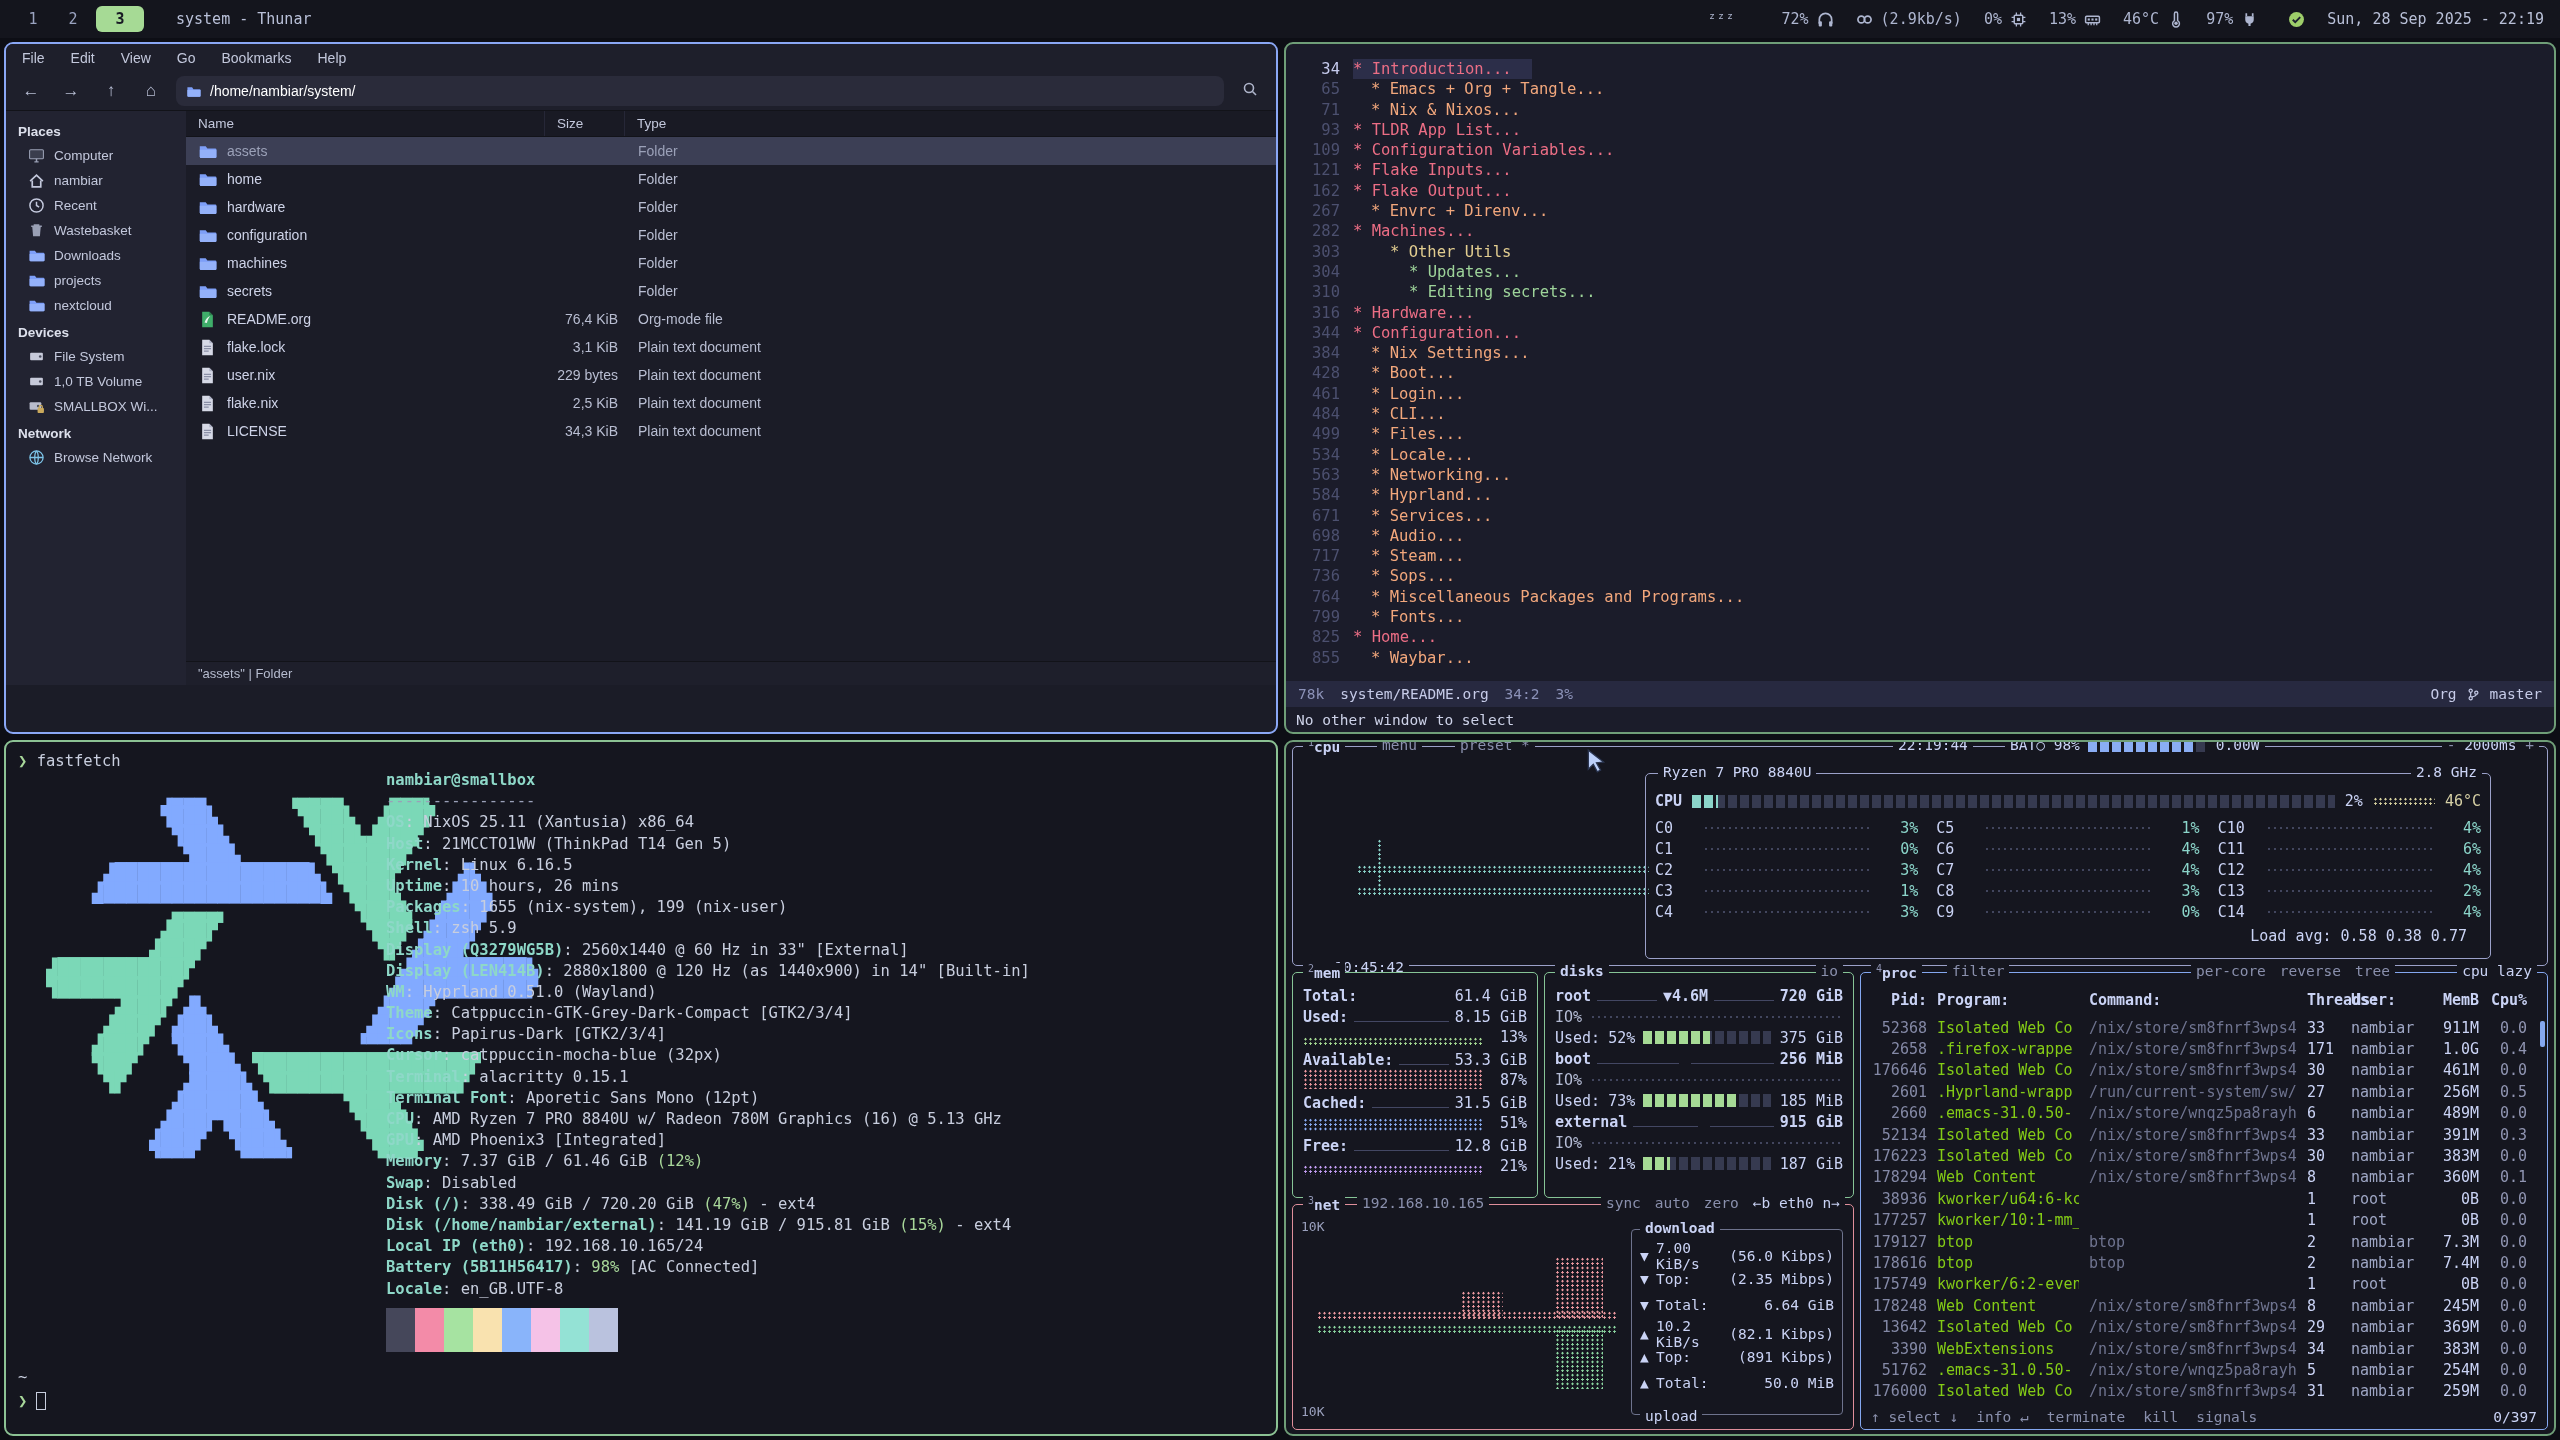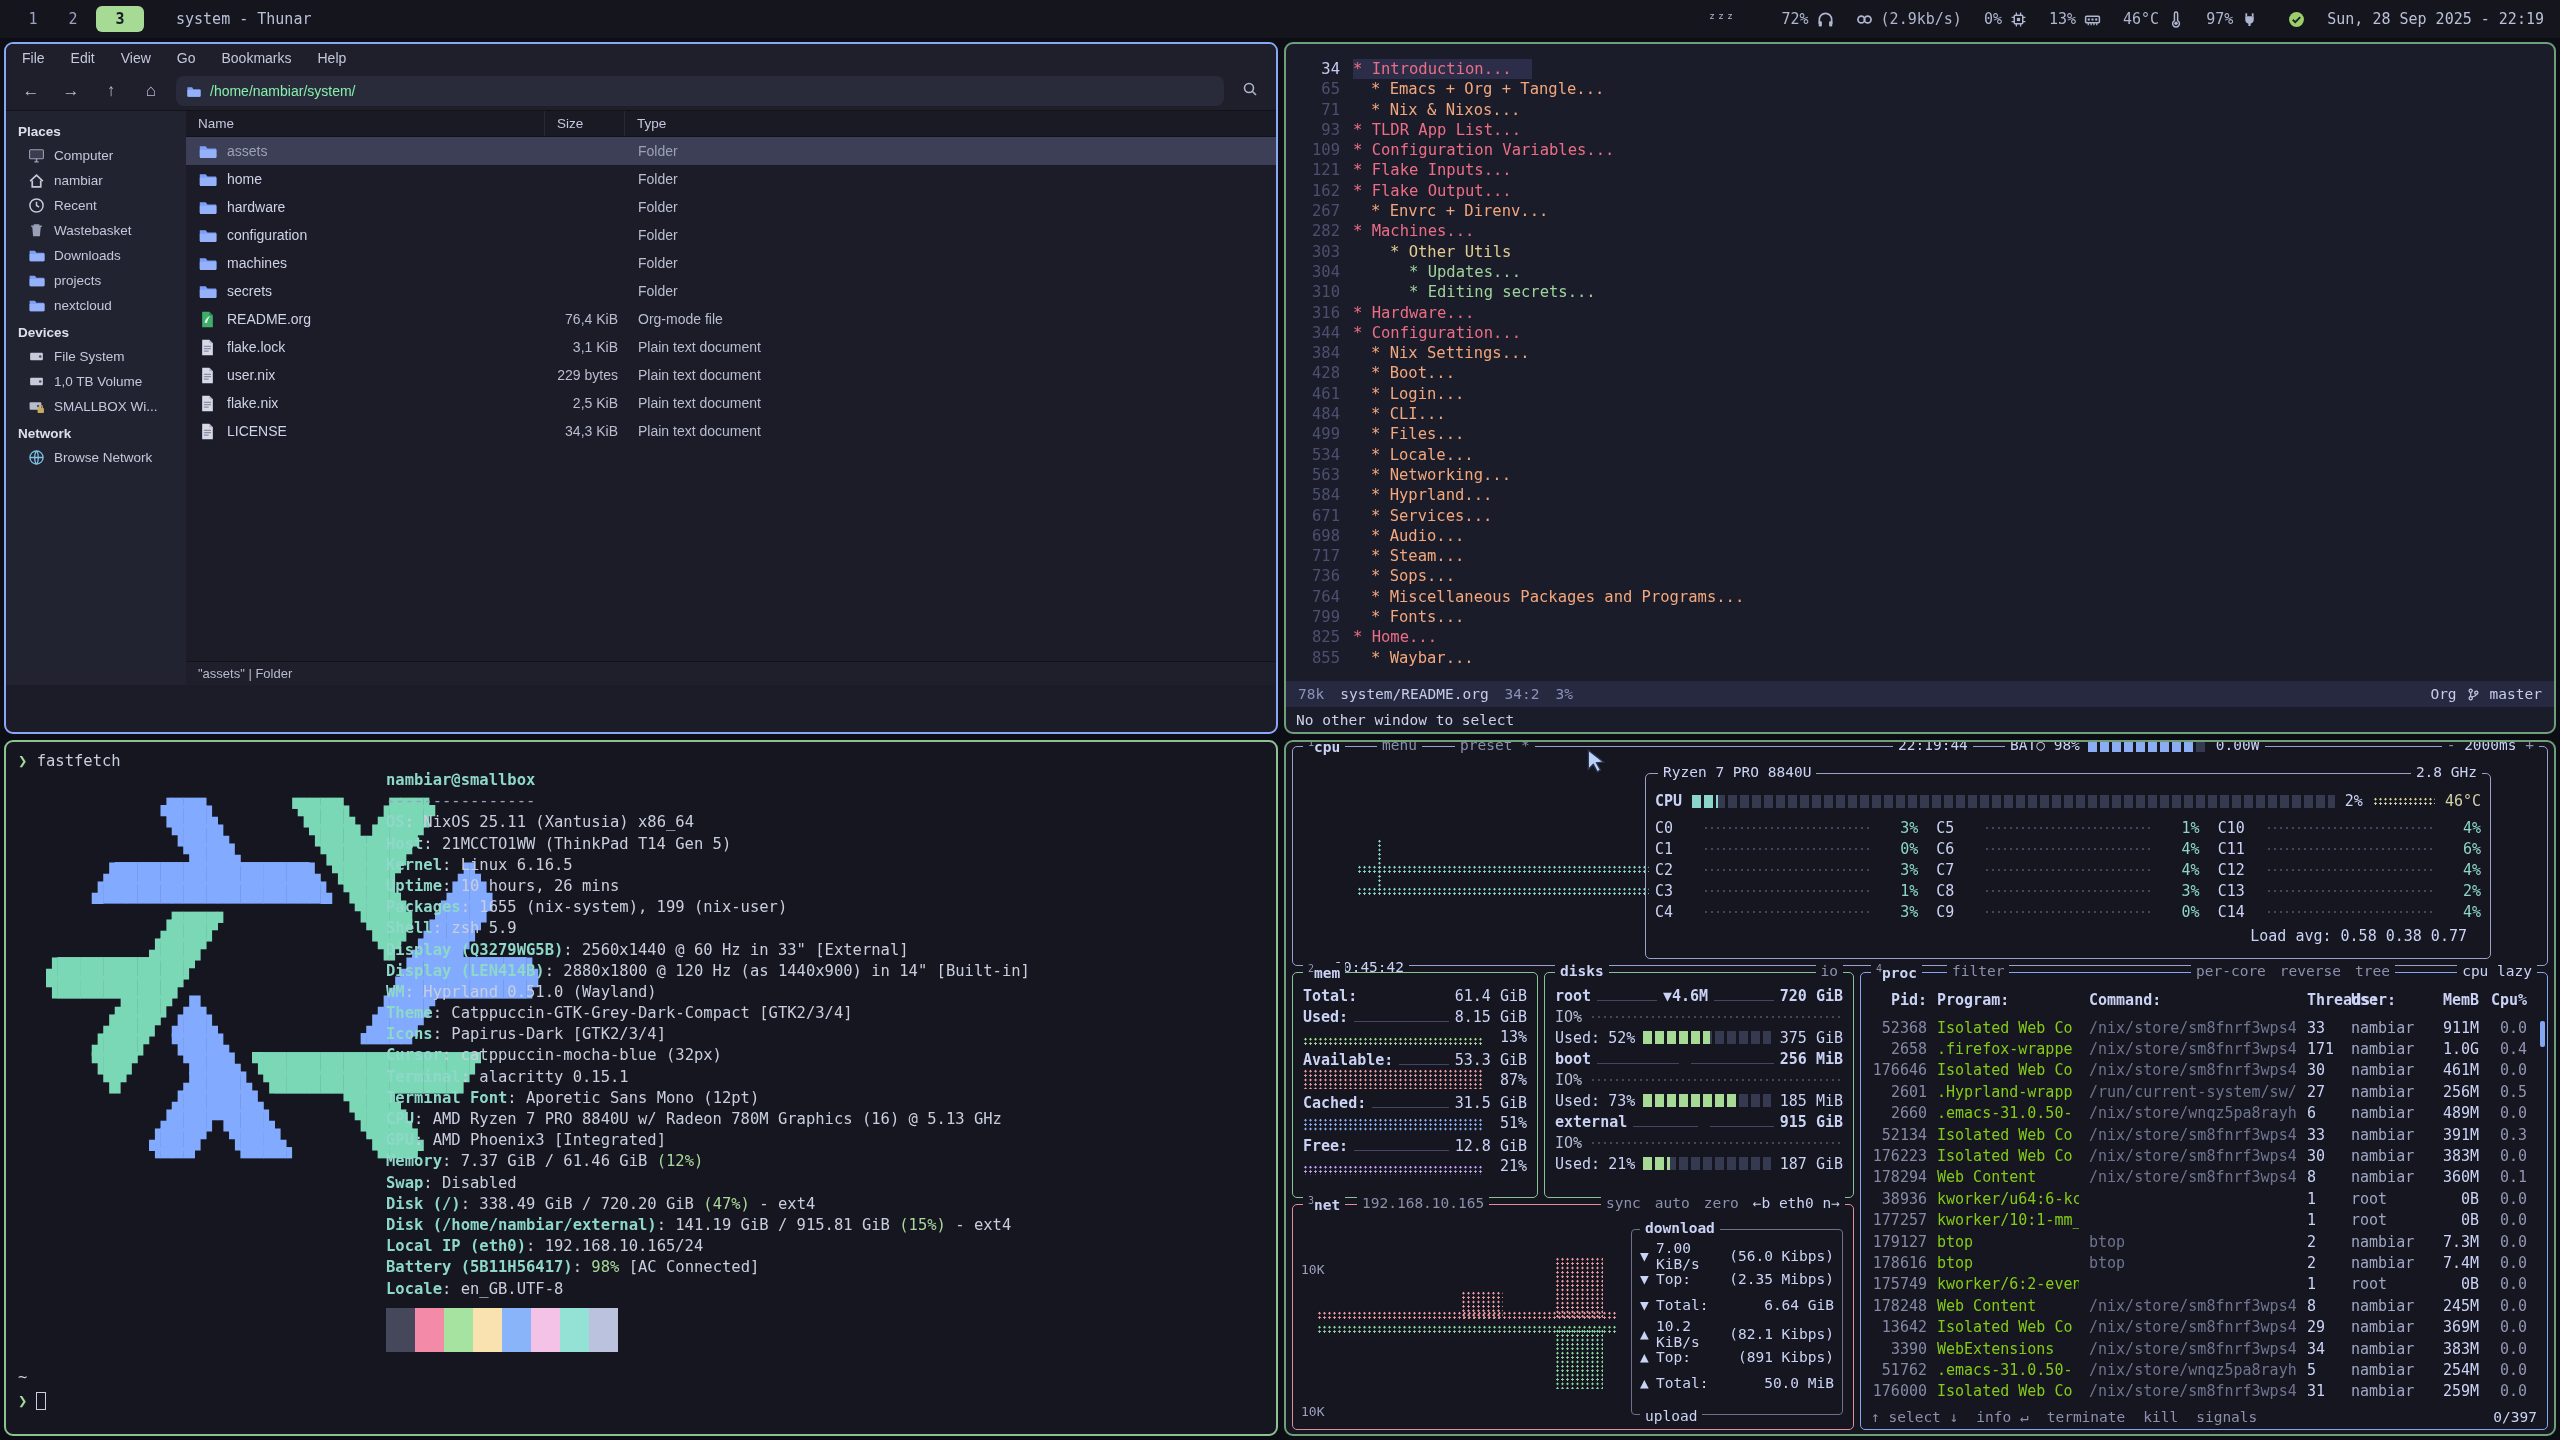--- a/index.html
+++ b/index.html
@@ -22,21 +22,21 @@
   .win{position:absolute;border-radius:9px;overflow:hidden;}
   #win-thunar{left:4px;top:42px;width:1274px;height:692px;border:2px solid #8aa7f5;background:#1b1c27;}
   #win-emacs{left:1284px;top:42px;width:1272px;height:692px;border:2px solid #6f9e78;background:#1b1c2a;}
   #win-term{left:4px;top:740px;width:1274px;height:696px;border:2px solid #8cc294;background:#15161f;}
   #win-btop{left:1284px;top:740px;width:1272px;height:696px;border:2px solid #6f9e78;background:#15161f;}
 
   
   #menubar{display:flex;gap:26px;padding:6px 16px;font-size:14px;color:#c3c8dc;background:#1e1f2b;}
   #toolbar{display:flex;align-items:center;gap:10px;padding:4px 10px;background:#1e1f2b;border-bottom:1px solid #121319;}
   .tbtn{width:30px;height:28px;display:flex;align-items:center;justify-content:center;color:#b8bed4;font-size:17px;border-radius:4px;}
-  #pathbar{flex:1;height:30px;background:#2a2b3a;border-radius:8px;display:flex;align-items:center;gap:9px;padding:0 10px;font-size:14px;color:#86efac;}
+  #pathbar{flex:1;height:30px;background:#2a2b3a;border-radius:8px;display:flex;align-items:center;gap:9px;padding:0 10px;font-size:14px;color:#ffffff;}
   #pathbar .picon{width:15px;height:15px;display:inline-flex;}
   #search-btn{width:32px;height:28px;display:flex;align-items:center;justify-content:center;color:#aeb4ca;}
   #search-btn svg{width:16px;height:16px;}
   #thunar-main{display:flex;height:574px;}
   #sidebar{width:180px;background:#222331;padding-top:6px;flex:none;overflow:hidden;}
   .sb-header{font-size:13.5px;font-weight:bold;color:#dde0ec;padding:7px 12px 4px;}
   .sb-item{display:flex;align-items:center;gap:9px;padding:4px 12px 4px 22px;font-size:13.5px;color:#c3c8dc;white-space:nowrap;}
   .sb-item .sicon{width:17px;height:17px;display:inline-flex;flex:none;}
   .sb-item .sicon svg{width:100%;height:100%;}
   #filearea{flex:1;background:#1b1c27;display:flex;flex-direction:column;}
@@ -138,21 +138,21 @@
   .iorow{display:flex;align-items:center;height:21px;color:#b6bdd6;gap:8px;}
   .iorow .iod{flex:1;height:6px;color:#42465e;background-image:radial-gradient(currentColor 1.1px,transparent 1.3px);background-size:6px 6px;}
   .urow{display:flex;align-items:center;height:21px;gap:8px;}
   .urow .mt{flex:1;--fc:#a6da95;}
   .urow .uv{width:64px;text-align:right;}
   
   #net-dl{position:absolute;left:338px;top:24px;width:212px;height:186px;border:1px solid #6e738d;border-radius:4px;}
   #net-dl .bt{font-weight:bold;}
   .nrow{display:grid;grid-template-columns:16px auto 1fr;align-items:center;height:26px;padding:0 8px;font-size:14.5px;}
   .nrow .nr{text-align:right;white-space:pre;}
-  .axis{position:absolute;color:#9aa0bd;font-size:13px;margin-top:43px;}
+  .axis{position:absolute;color:#9aa0bd;font-size:13px;}
   
   .pgrid{display:grid;grid-template-columns:56px 142px 208px 34px 72px 46px 38px;column-gap:10px;padding:0 10px;align-items:center;}
   #proc-cols{position:absolute;left:0;right:0;top:16px;height:22px;font-weight:bold;}
   #proc-rows{position:absolute;left:0;right:0;top:44px;}
   .prow{height:21.4px;font-size:15px;}
   .prow .c-pid{text-align:right;color:#8489a6;}
   .prow .c-prog{color:#84cc16;overflow:hidden;white-space:nowrap;}
   .prow .c-cmd{color:#6f7490;overflow:hidden;white-space:nowrap;}
   .prow .c-thr{text-align:left;}
   .prow .c-user{color:#9ea6c4;overflow:hidden;white-space:nowrap;}

